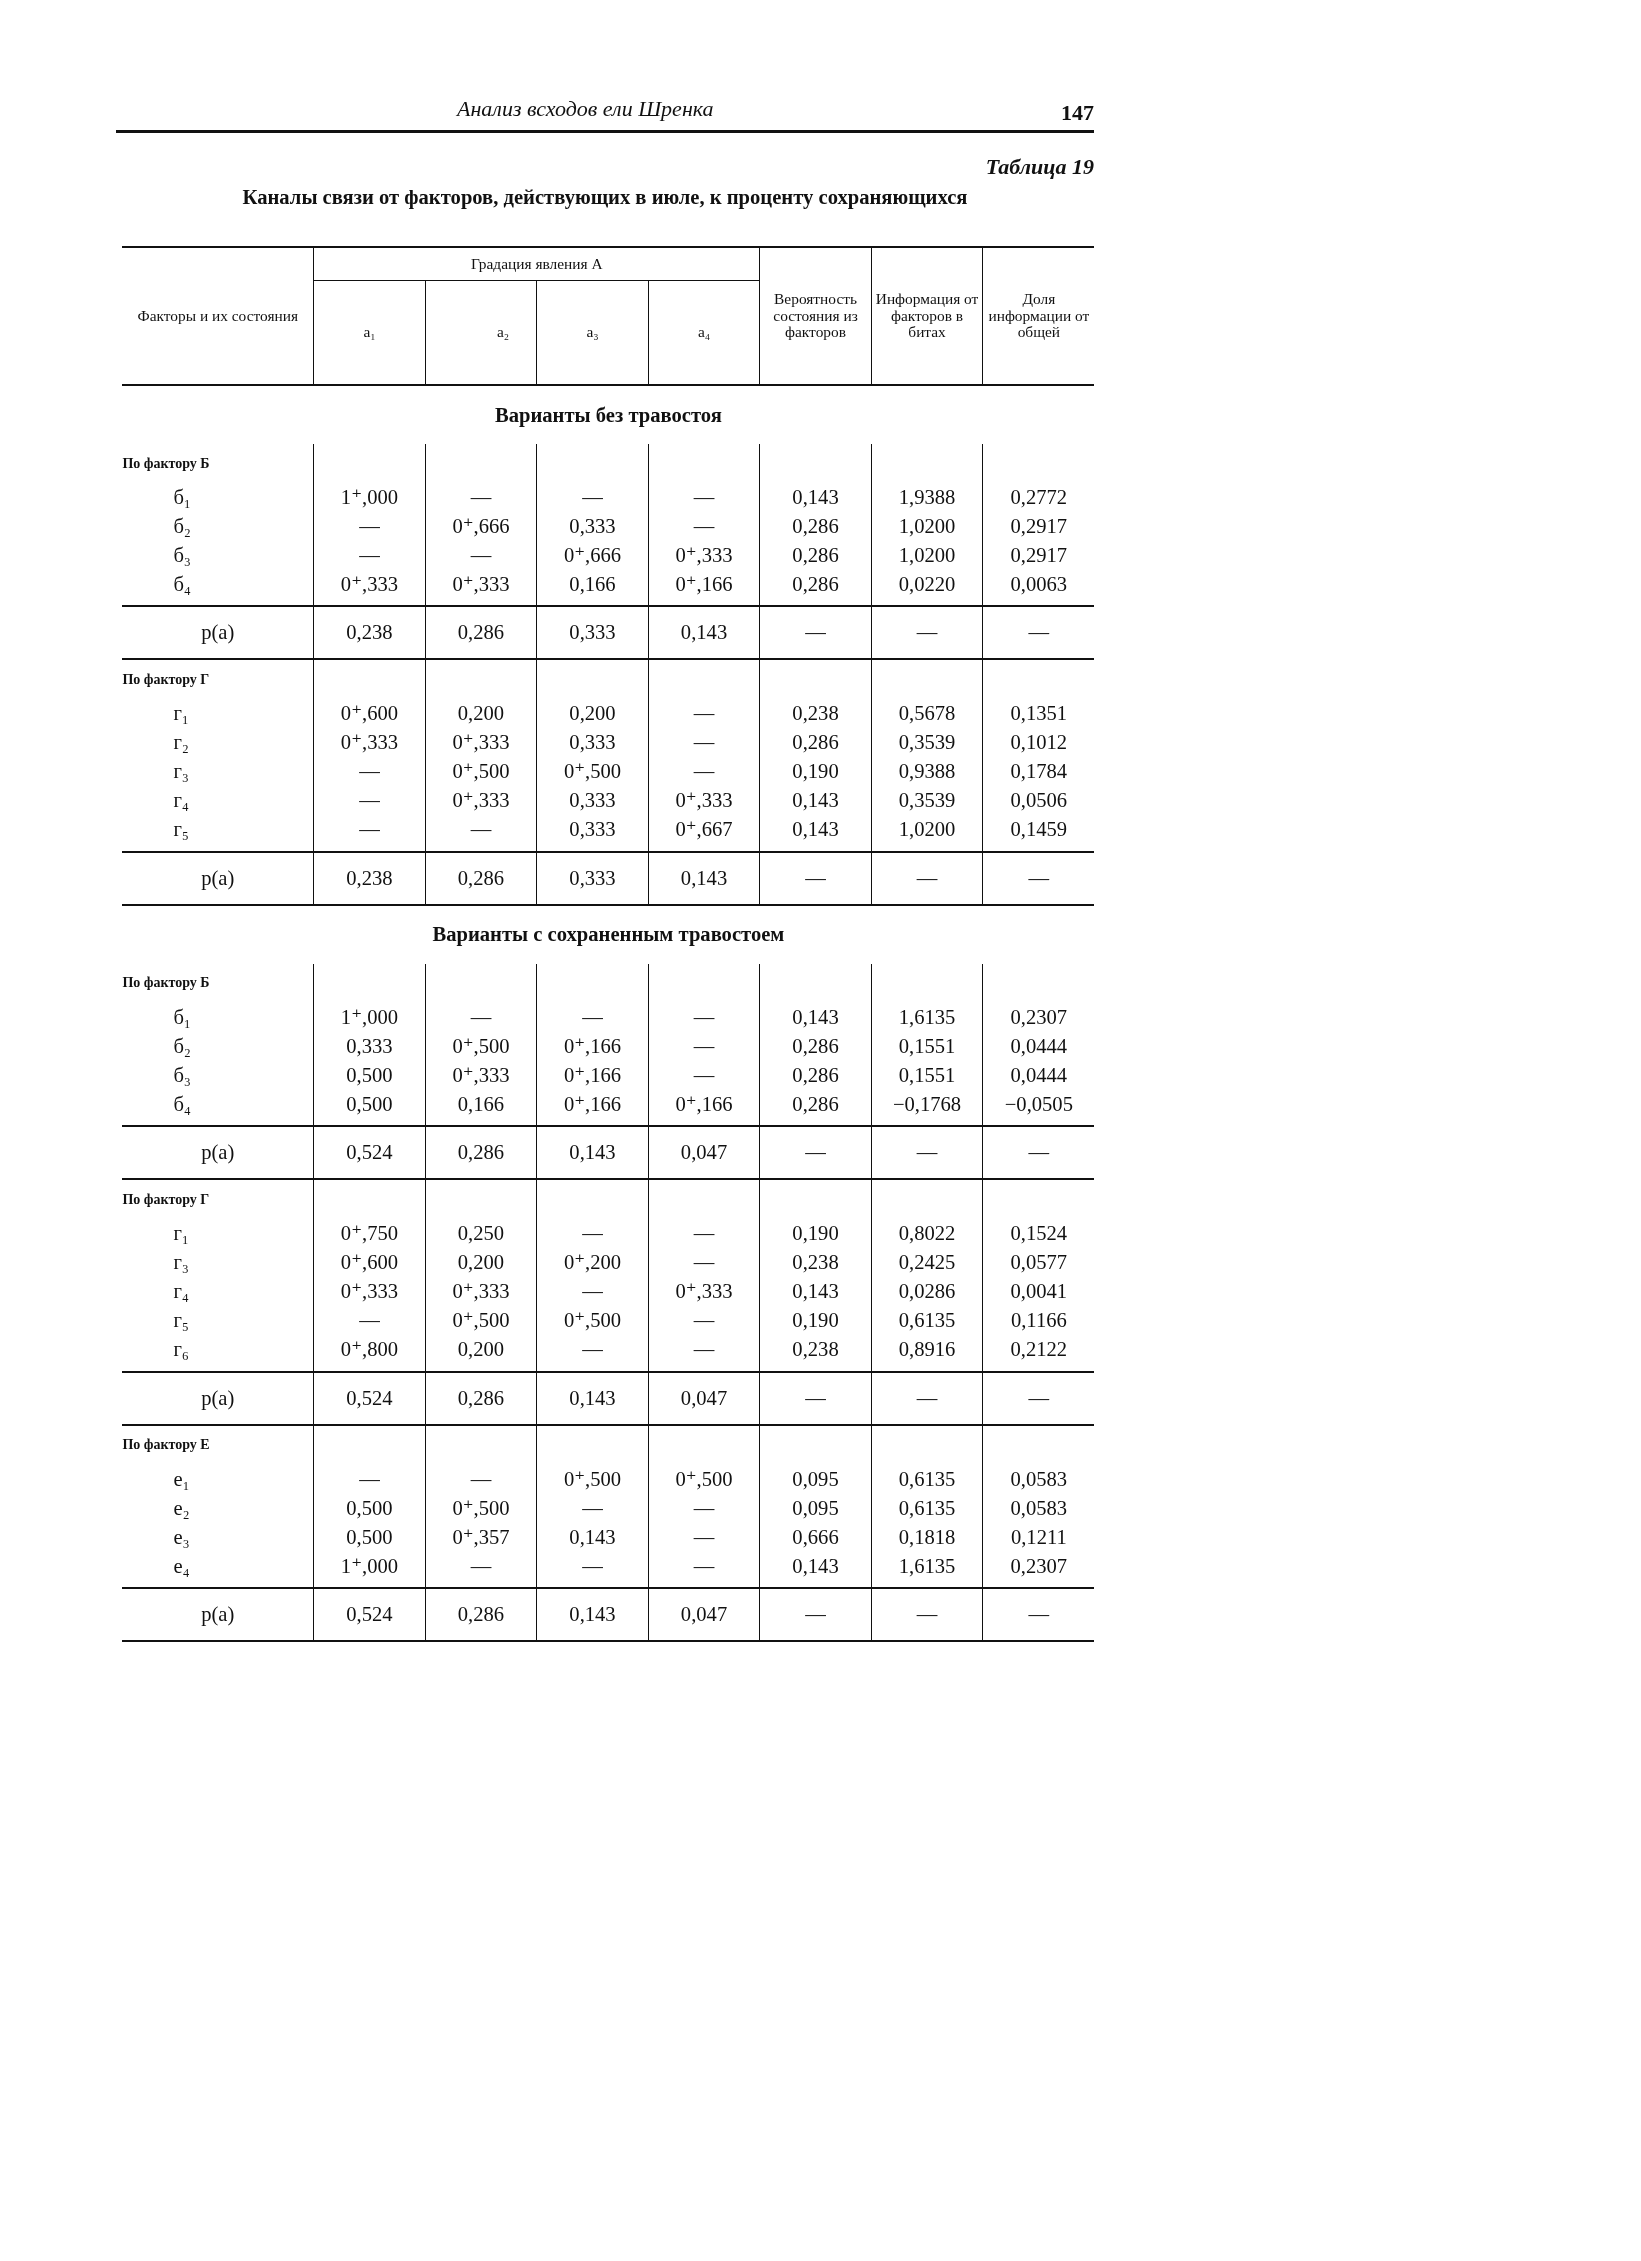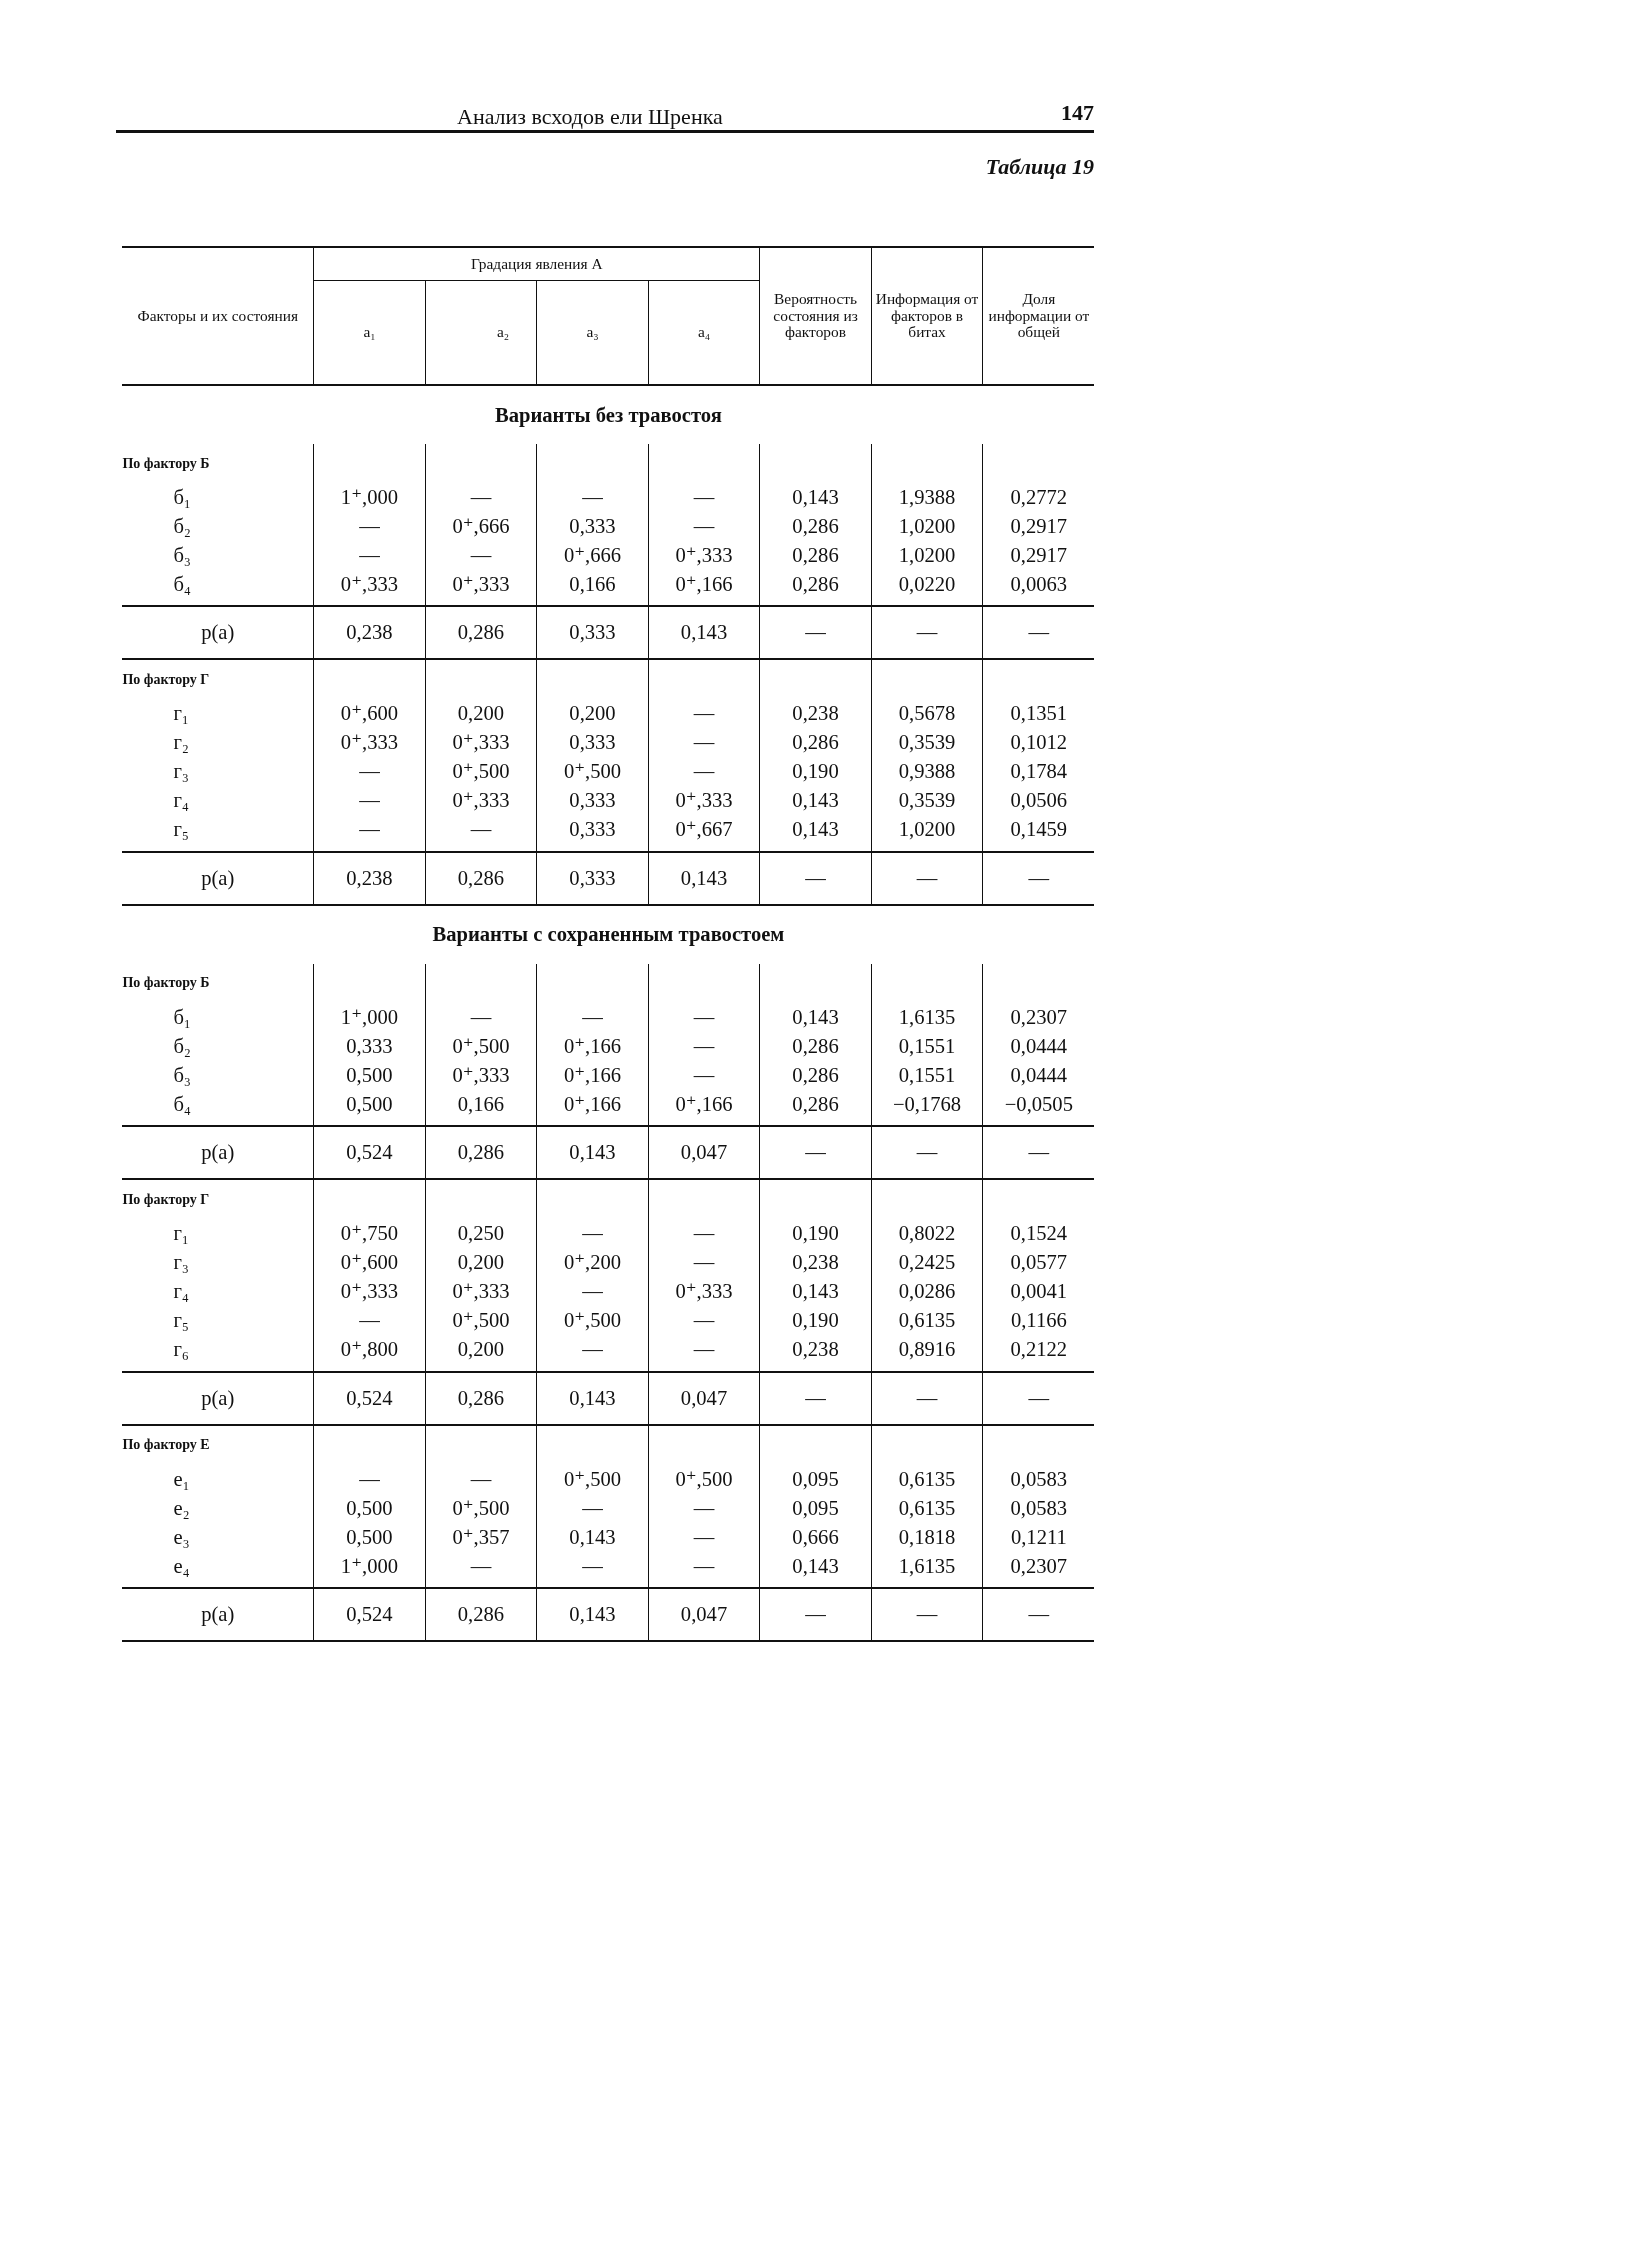--- a/index.html
+++ b/index.html
@@ -1,19 +1,19 @@
 <!DOCTYPE html>
 <html style="font-size:10.3px"><head>
 <meta charset="utf-8">
 <style>
   html, body { margin:0; padding:0; background:#fff; }
   body { width:1641px; height:2261px; position:relative; overflow:hidden; font-family:"Liberation Serif","DejaVu Serif",serif; color:#111; }
   .page { position:absolute; left:116px; top:77px; width:978px; }
   .running-head { position:absolute; left:0; top:19.3px; width:978px; height:32px; }
-  .running-title { position:absolute; left:341px; top:8px; font-size:22px; }
+  .running-title { position:absolute; left:341px; top:0; font-size:22px;font-style:italic; }
   .page-number { position:absolute; right:0; top:4px; font-size:22px; font-weight:bold; }
   .head-rule { position:absolute; left:0; top:53px; width:978px; height:2.6px; background:#111; }
   .table-label { position:absolute; right:0; top:77px; font-size:22px; font-style:italic; font-weight:bold; }
   .caption { position:absolute; left:0; top:109px; width:978px; text-align:center; font-size:20.6px; font-weight:bold; line-height:23px; }
   table { position:absolute; left:6.4px; top:169px; width:972px; border-collapse:collapse; font-size:20.6px; }
   td, th { padding:0; text-align:center; vertical-align:middle; }
   th { font-weight:normal; font-size:15.4px; line-height:16.7px; }
   .vline { border-left:1.3px solid #111; }
   .hdr-top { border-top:2.6px solid #111; }
   .hdr-bottom { border-bottom:2.6px solid #111; }
@@ -32,20 +32,21 @@
 <body>
 
 <div class="page">
   <div class="running-head">
     <span class="running-title">Анализ всходов ели Шренка</span>
     <span class="page-number">147</span>
   </div>
   <div class="head-rule"></div>
   <div class="table-label">Таблица 19</div>
   <div class="caption">
+    <div>Каналы связи от факторов, действующих в июле, к проценту сохраняющихся</div>
   </div>
 
   <table>
     <colgroup>
       <col class="col-fac">
         <col class="col-a">
         <col class="col-a">
         <col class="col-a">
         <col class="col-a">
         <col class="col-r">

